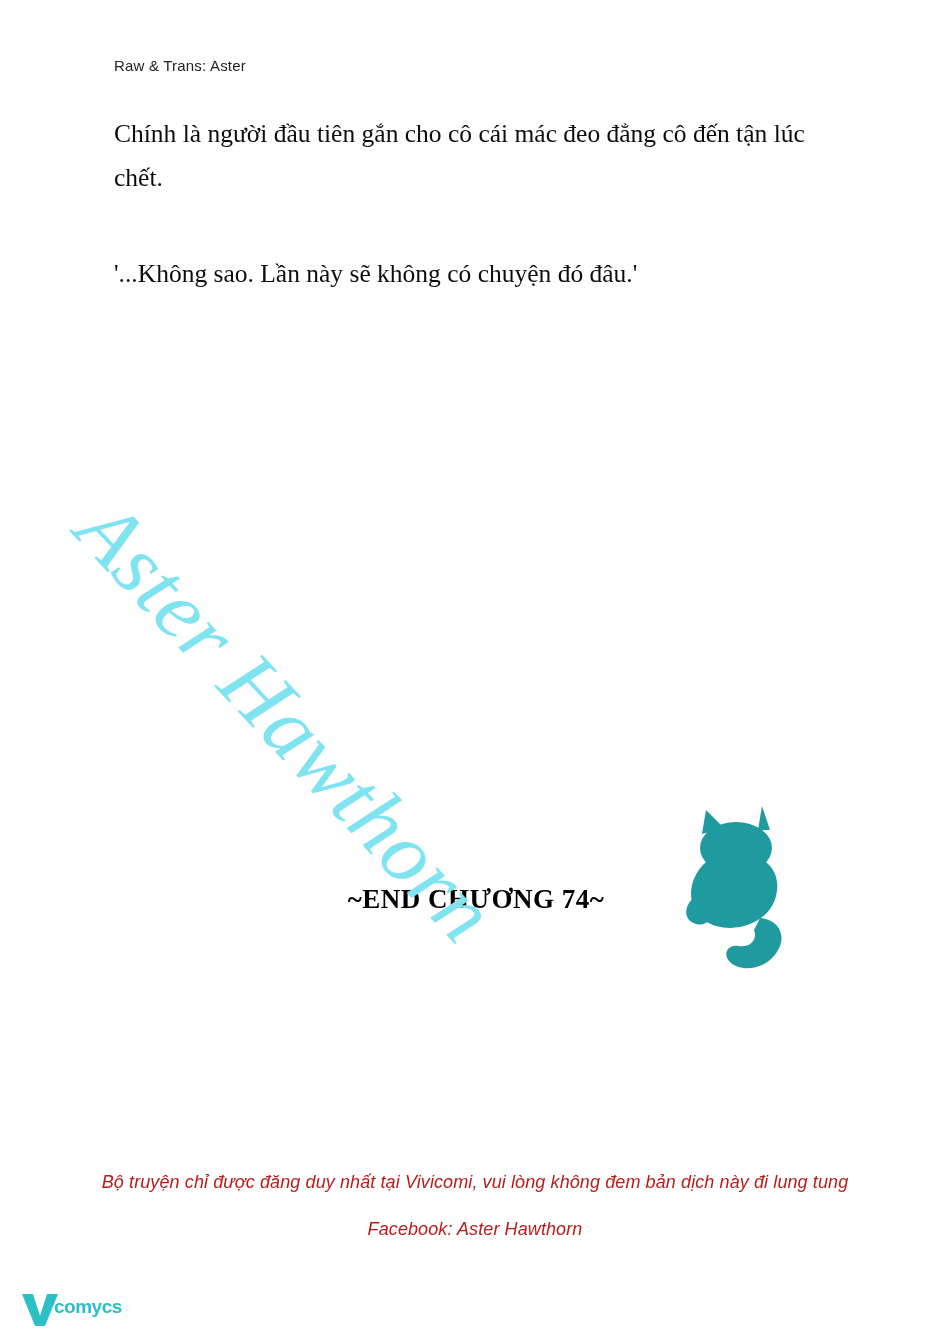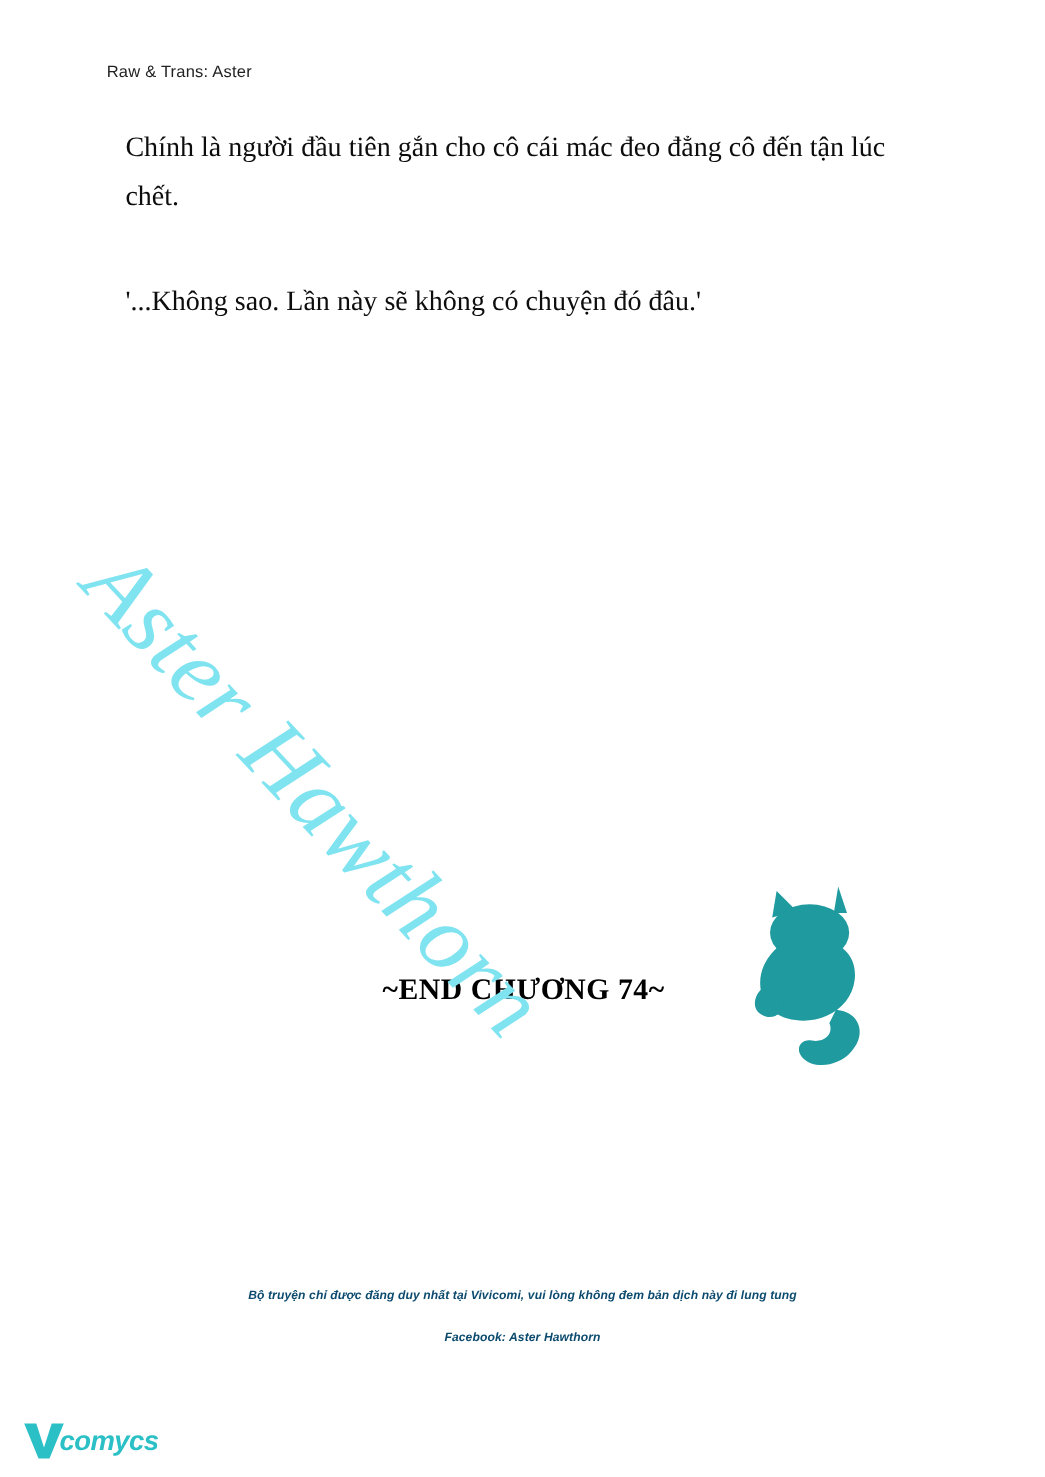--- a/index.html
+++ b/index.html
@@ -16,21 +16,21 @@
     color: #111111;
   }
 
   .page {
     position: absolute;
     inset: 0;
   }
 
   .header-credit {
     position: absolute;
-    left: 97px;
+    left: 114px;
     top: 57px;
     font-family: "Liberation Sans", sans-serif;
     font-size: 15px;
     color: #222222;
     letter-spacing: 0.2px;
   }
 
   .body-text {
     position: absolute;
     left: 114px;
@@ -101,44 +101,43 @@
   .footer-notes {
     position: absolute;
     left: 0;
     right: 0;
     top: 1172px;
     text-align: center;
   }
   .footer-notes div {
     font-family: "Liberation Sans", sans-serif;
     font-style: italic;
-    font-weight: bold;
-    font-size: 11px;
-    color: #0c4a6e;
+    font-weight: normal;
+    font-size: 18px;
+    color: #b91c1c;
     margin-bottom: 26px;
     letter-spacing: 0.1px;
   }
   .footer-notes div:last-child { margin-bottom: 16px; }
 
   
   .site-logo {
     position: absolute;
     left: 16px;
     top: 1288px;
     width: 140px;
     height: 46px;
   }
   .site-logo .logo-text {
     position: absolute;
     left: 38px;
     top: 8px;
     font-family: "Liberation Sans", sans-serif;
-    font-style: italic;
     font-weight: bold;
-    font-size: 25px;
+    font-size: 19px;
     color: #2bbfc6;
     letter-spacing: -0.5px;
   }
 </style>
 </head>
 <body>
 
 <div class="page">
 
   <div class="header-credit">Raw &amp; Trans: Aster</div>

